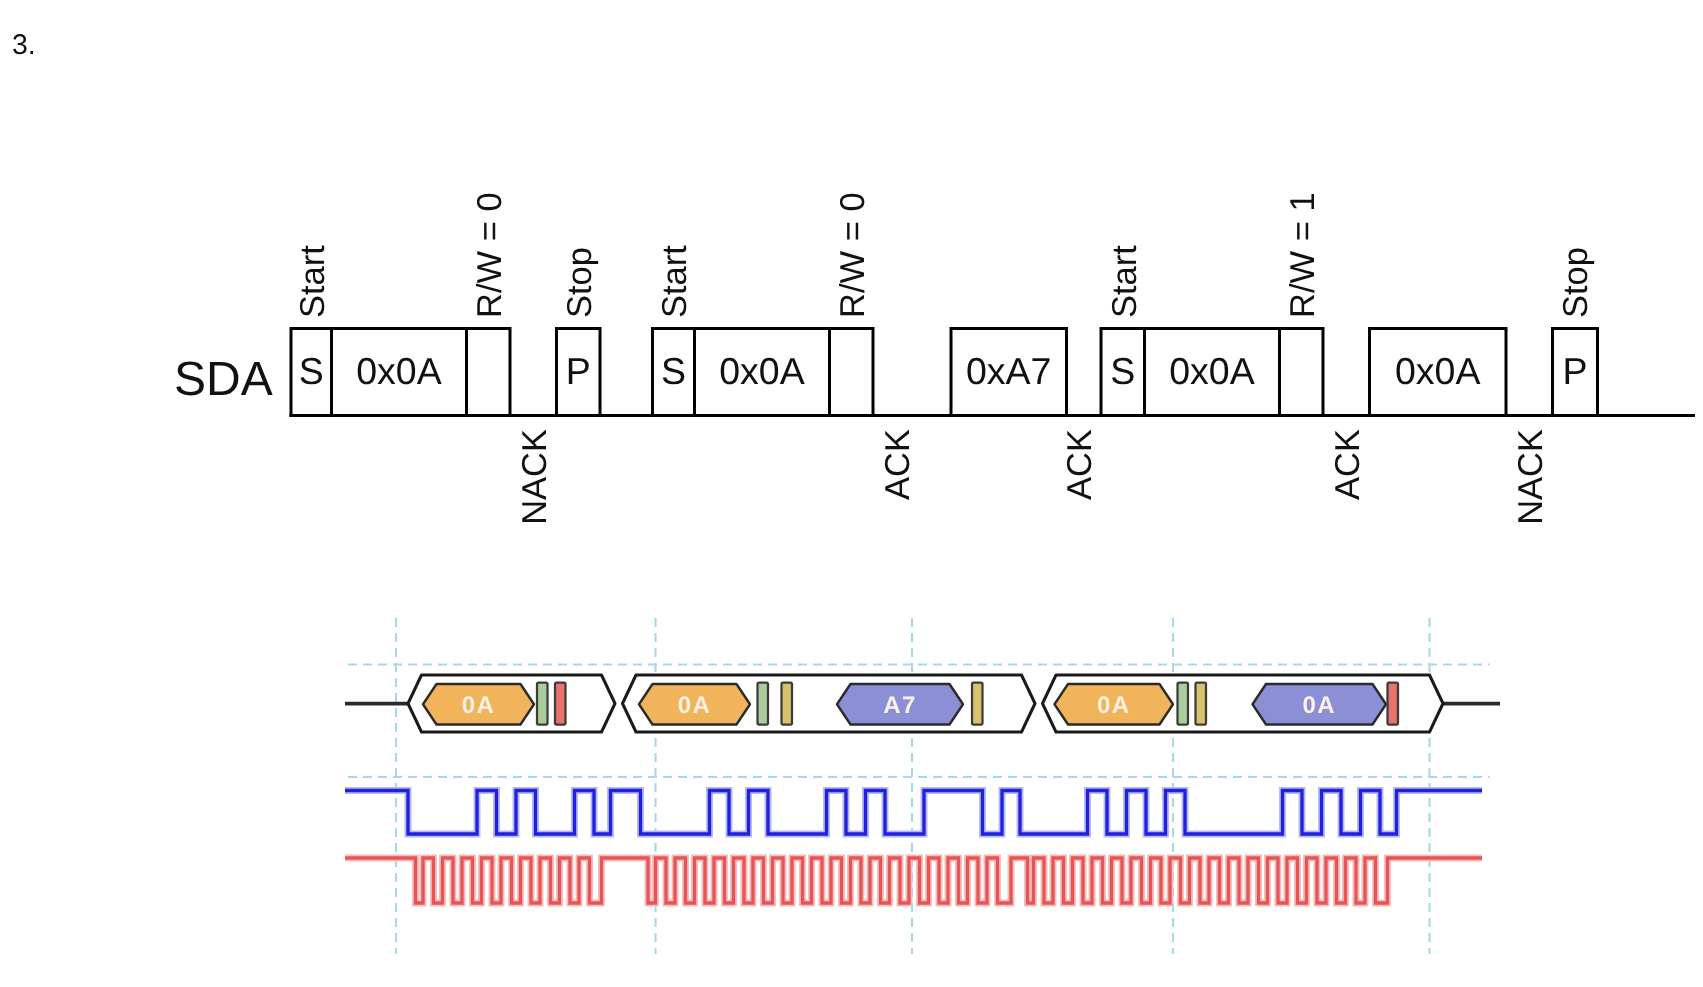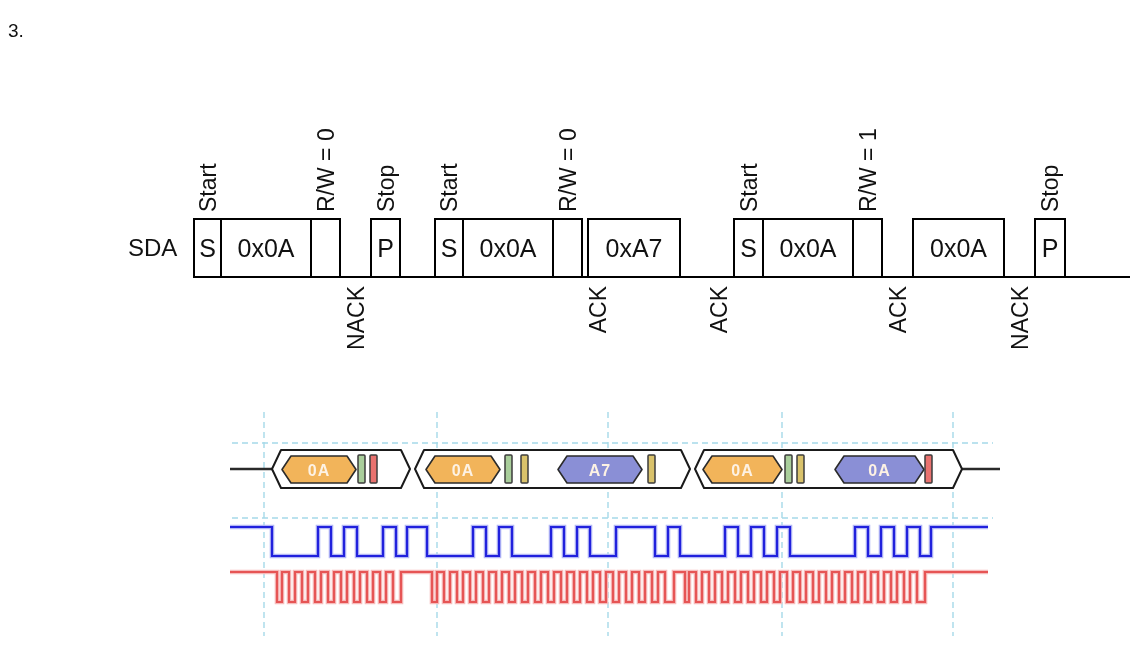--- a/index.html
+++ b/index.html
@@ -3,21 +3,21 @@
 <meta charset="utf-8">
 <style>
   html,body{margin:0;padding:0;}
   body{
     width:1135px;height:658px;background:#ffffff;position:relative;overflow:hidden;
     font-family:"Liberation Sans",sans-serif;color:#111;
   }
   .title-row{position:absolute;top:20px;left:8px;font-size:19px;display:flex;white-space:nowrap;}
   .title-num{width:52px;}
   #timing{position:absolute;inset:0;}
-  .sda-label{position:absolute;left:128px;top:234px;font-size:24px;}
+  .sda-label{position:absolute;left:116px;top:234px;font-size:32px;}
   .tbox{
     position:absolute;top:218px;height:60px;box-sizing:border-box;
     border:2px solid #000;background:#fff;font-size:25px;
     display:flex;align-items:center;justify-content:center;
   }
   .baseline{position:absolute;top:276px;height:2px;background:#000;}
   .vtop{
     position:absolute;bottom:446px;transform-origin:0 100%;transform:rotate(-90deg);
     white-space:nowrap;font-size:23px;line-height:24px;
   }
@@ -44,21 +44,21 @@
     <div class="vtop" style="left: 337.5px;">R/W = 0</div>
     <div class="vbot" style="left: 343.5px;">NACK</div>
     <div class="tbox" style="left: 370px; width: 31px;">P</div>
     <div class="vtop" style="left: 397.5px;">Stop</div>
     <div class="tbox" style="left: 434px; width: 30px;">S</div>
     <div class="vtop" style="left: 461px;">Start</div>
     <div class="tbox" style="left: 462px; width: 92px;">0x0A</div>
     <div class="tbox" style="left: 552px; width: 31px;"></div>
     <div class="vtop" style="left: 579.5px;">R/W = 0</div>
     <div class="vbot" style="left: 586px;">ACK</div>
-    <div class="tbox" style="left: 587px; width: 94px;">0xA7</div>
+    <div class="tbox" style="left: 633px; width: 79px;">0xA7</div>
     <div class="vbot" style="left: 706.5px;">ACK</div>
     <div class="tbox" style="left: 733px; width: 31px;">S</div>
     <div class="vtop" style="left: 760.5px;">Start</div>
     <div class="tbox" style="left: 762px; width: 92px;">0x0A</div>
     <div class="tbox" style="left: 852px; width: 31px;"></div>
     <div class="vtop" style="left: 879.5px;">R/W = 1</div>
     <div class="vbot" style="left: 885.5px;">ACK</div>
     <div class="tbox" style="left: 912px; width: 93px;">0x0A</div>
     <div class="vbot" style="left: 1007.5px;">NACK</div>
     <div class="tbox" style="left: 1034px; width: 32px;">P</div>

